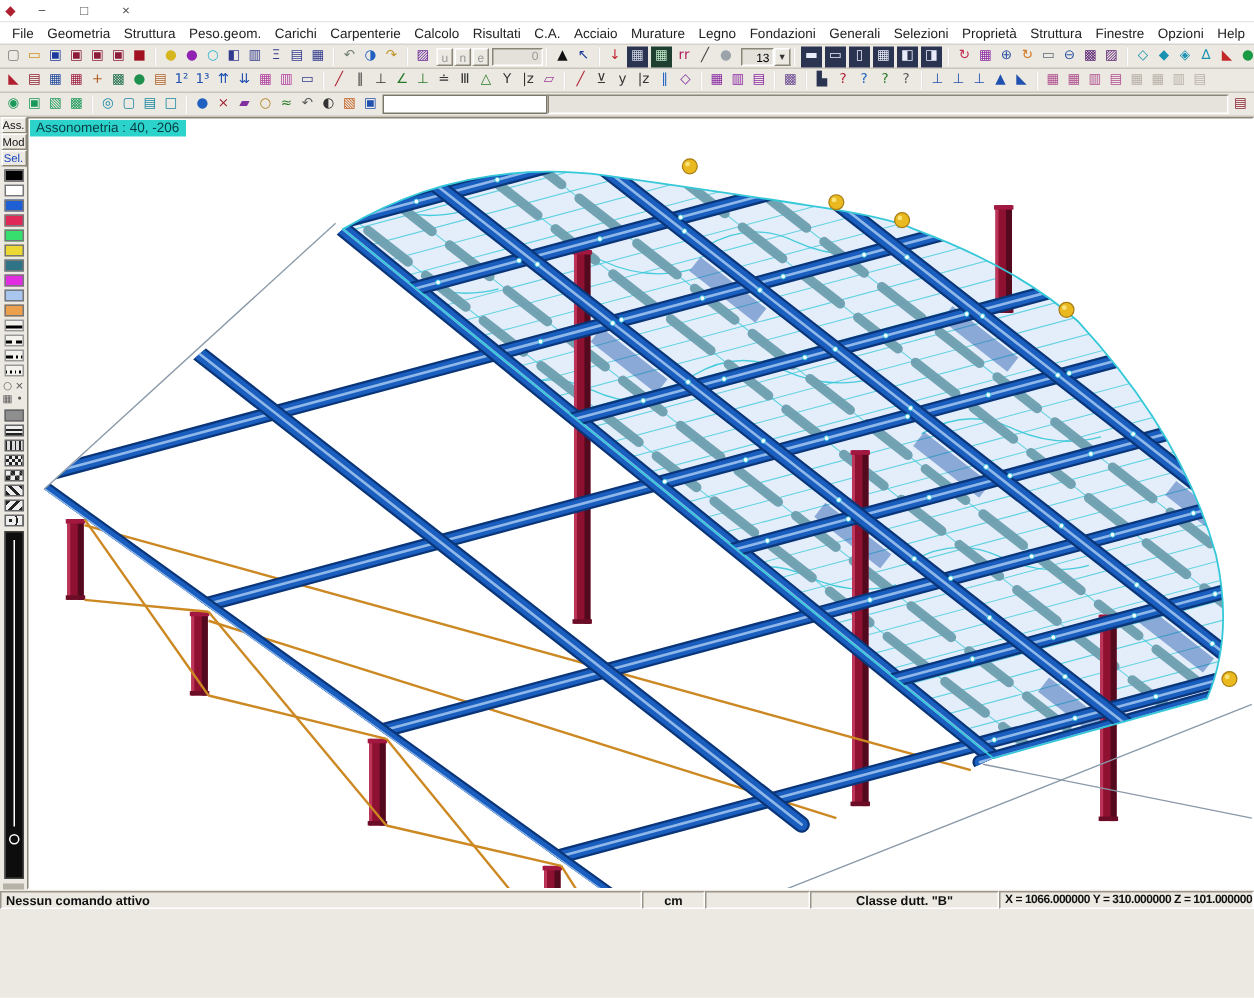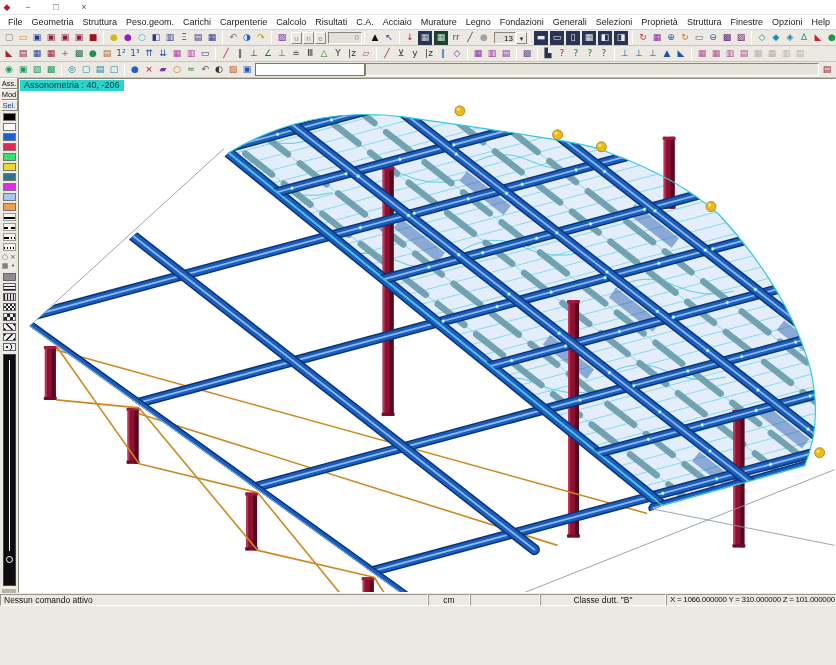--- a/index.html
+++ b/index.html
@@ -66,21 +66,21 @@
   .thick-slider .axis { position: absolute; left: 50%; top: 5px; bottom: 34px; width: 1px; background: #fff; }
   .thick-knob { position: absolute; left: 2px; bottom: 22px; width: 7px; height: 7px; border: 1px solid #fff; border-radius: 50%; }
   .side-fill { flex: 1; width: 14px; background: #b6b2a8; margin-top: 3px; }
   .viewport { flex: 1; background: #fff; position: relative;
     border: 1px solid; border-color: #8a8678 #fff #fff #8a8678; overflow: hidden; }
   .view-label { position: absolute; left: 1px; top: 1px; background: #2bd3cb; color: #073c44;
     font-size: 9px; padding: 0 4px; line-height: 11px; z-index: 5; }
   
   .statusbar { height: 13px; background: #ece9e2; display: flex; align-items: stretch; padding-top: 1px; }
   .sb-cell { border: 1px solid; border-color: #9a968c #fff #fff #9a968c; font-size: 8.5px;
-    line-height: 10px; padding: 0 3px; white-space: nowrap; overflow: hidden; color: #111; }
+    line-height: 10px; padding: 0 3px; white-space: nowrap; overflow: hidden; color: #111; font-weight: bold; }
   .sb-msg { flex: 1; }
   .sb-unit { width: 42px; text-align: center; }
   .sb-cond { width: 198px; text-align: center; }
   .sb-spare { width: 70px; }
   .sb-class { width: 126px; text-align: center; }
   .sb-coord { width: 170px; text-align: right; font-size: 8px; letter-spacing: -0.3px; }
 </style>
 </head>
 <body>
 

